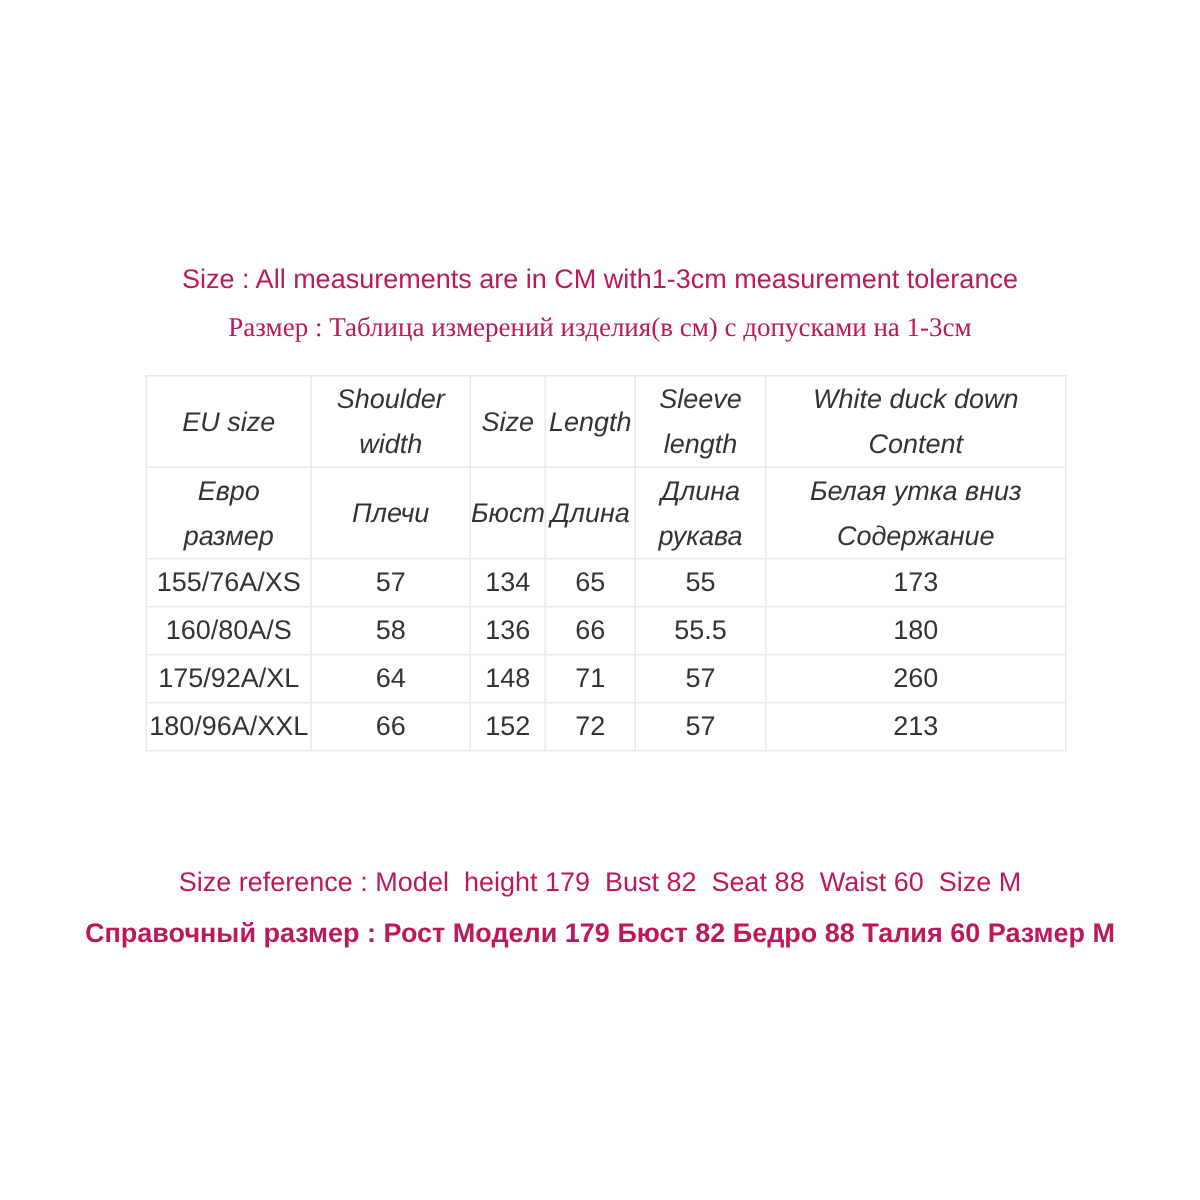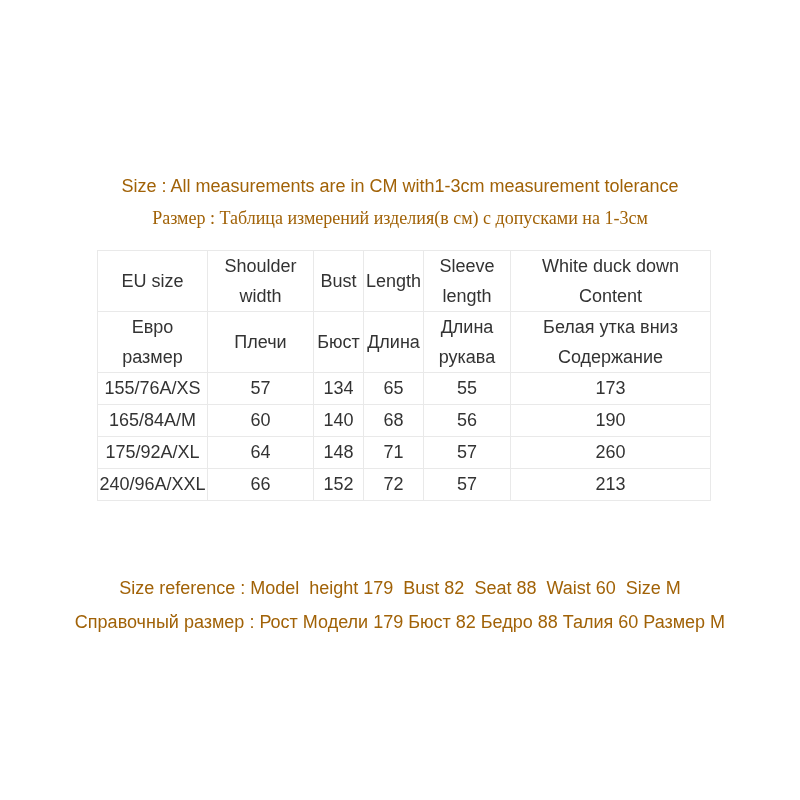--- a/index.html
+++ b/index.html
@@ -16,26 +16,26 @@
     overflow: hidden;
   }
   .caption {
     position: absolute;
     left: 0;
     width: 800px;
     text-align: center;
     font-size: 18px;
     line-height: 22px;
     white-space: pre;      
-    color: #a16207;
+    color: #be185d;
   }
   #cap-top-en  { top: 175px; }
   #cap-top-ru  { top: 207px; font-family: Liberation Serif, serif; }
   #cap-bot-en  { top: 577px; }
-  #cap-bot-ru  { top: 611px; }
+  #cap-bot-ru  { top: 611px; font-weight: bold; }
 
   table.size-table {
     position: absolute;
     left: 97px;
     top: 250px;
     border-collapse: collapse;
     table-layout: fixed;
     width: 613px;
     font-size: 18px;
     color: #333333;
@@ -44,20 +44,21 @@
   table.size-table td {
     border: 1px solid #e9e9e9;
     text-align: center;
     vertical-align: middle;
     font-weight: normal;
     padding: 0;
     overflow: hidden;
   }
   tr.header-row {
     height: 60px;
+    font-style: italic;
   }
   tr.header-row th {
     white-space: pre-line;  
     line-height: 30px;
   }
   table.size-table tbody tr {
     height: 32px;
   }
 </style>
 </head>
@@ -74,21 +75,21 @@
     <col style="width:50px">
     <col style="width:60px">
     <col style="width:87px">
     <col style="width:200px">
   </colgroup>
   <thead>
     <tr class="header-row">
       <th>EU size</th>
       <th>Shoulder
 width</th>
-      <th>Bust</th>
+      <th>Size</th>
       <th>Length</th>
       <th>Sleeve
 length</th>
       <th>White duck down
 Content</th>
     </tr>
     <tr class="header-row">
       <th>Евро
 размер</th>
       <th>Плечи</th>
@@ -103,37 +104,37 @@
   <tbody>
       <tr>
         <td>155/76A/XS</td>
         <td>57</td>
         <td>134</td>
         <td>65</td>
         <td>55</td>
         <td>173</td>
       </tr>
       <tr>
-        <td>165/84A/M</td>
-        <td>60</td>
-        <td>140</td>
-        <td>68</td>
-        <td>56</td>
-        <td>190</td>
+        <td>160/80A/S</td>
+        <td>58</td>
+        <td>136</td>
+        <td>66</td>
+        <td>55.5</td>
+        <td>180</td>
       </tr>
       <tr>
         <td>175/92A/XL</td>
         <td>64</td>
         <td>148</td>
         <td>71</td>
         <td>57</td>
         <td>260</td>
       </tr>
       <tr>
-        <td>240/96A/XXL</td>
+        <td>180/96A/XXL</td>
         <td>66</td>
         <td>152</td>
         <td>72</td>
         <td>57</td>
         <td>213</td>
       </tr>
     </tbody>
 </table>
 
 <div id="cap-bot-en" class="caption">Size reference : Model  height 179  Bust 82  Seat 88  Waist 60  Size M</div>

